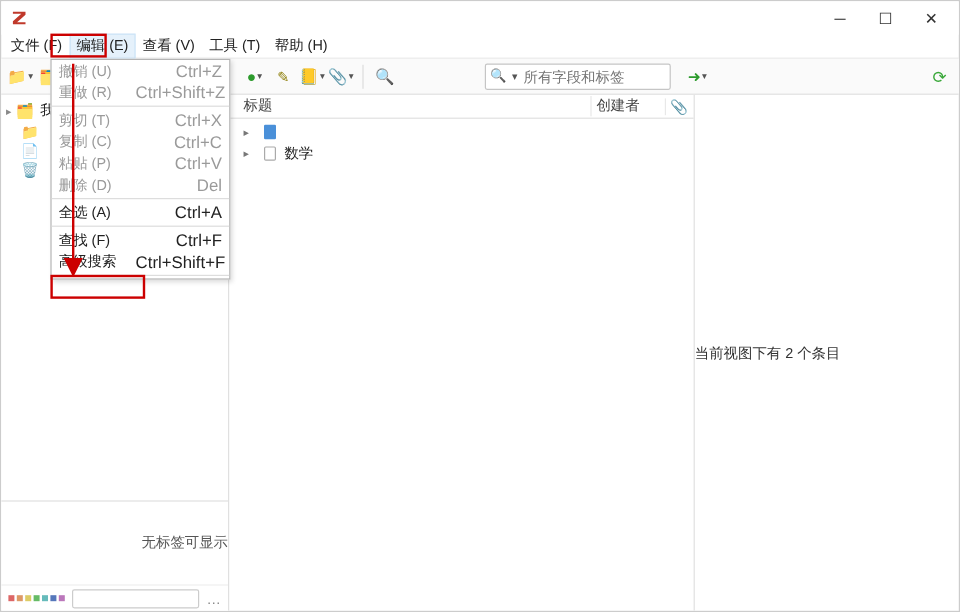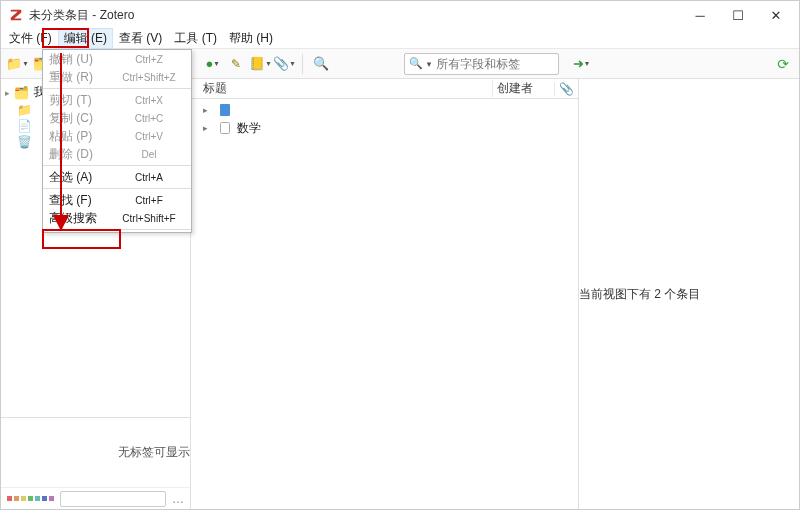--- a/index.html
+++ b/index.html
@@ -174,21 +174,21 @@
     border: 1px solid #b5b5b5;
     box-shadow: 2px 2px 4px rgba(0,0,0,0.15);
     z-index: 30;
   }
   .dd-row {
     display:flex; align-items:center;
     height: 18px; padding: 1px 6px;
   }
   .dd-row.disabled { color:#9a9a9a; }
   .dd-label { flex:1; }
-  .dd-short { width: 72px; text-align:center; font-size:10px; }
+  .dd-short { width: 72px; text-align:right; font-size:14px; }
   .dd-sep { height:1px; background:#ddd; margin:2px 0; }
   .dd-row.highlight {
     background: linear-gradient(#bcdafa,#9ec9f3);
     border: 1px solid #7abaf0;
     margin: -1px;
     height: 18px;
     padding: 1px 5px;
   }
   .red-highlight-pref {
     position:absolute;
@@ -207,21 +207,20 @@
 </style>
 </head>
 <body>
 
 <div class="titlebar">
   <span class="app-icon">
     <svg viewBox="0 0 16 16">
         <path fill="#c0392b" d="M2 2h12v3l-8 7h8v2H2v-3l8-7H2z"></path>
       </svg>
   </span>
-  <span class="title-text">未分类条目 - Zotero</span>
   <div class="win-controls">
     <div class="win-btn">─</div>
     <div class="win-btn">☐</div>
     <div class="win-btn">✕</div>
   </div>
 </div>
 
 <div class="menubar">
   <div class="menuitem">文件 (F)</div>
   <div class="menuitem open">编辑 (E)</div>

